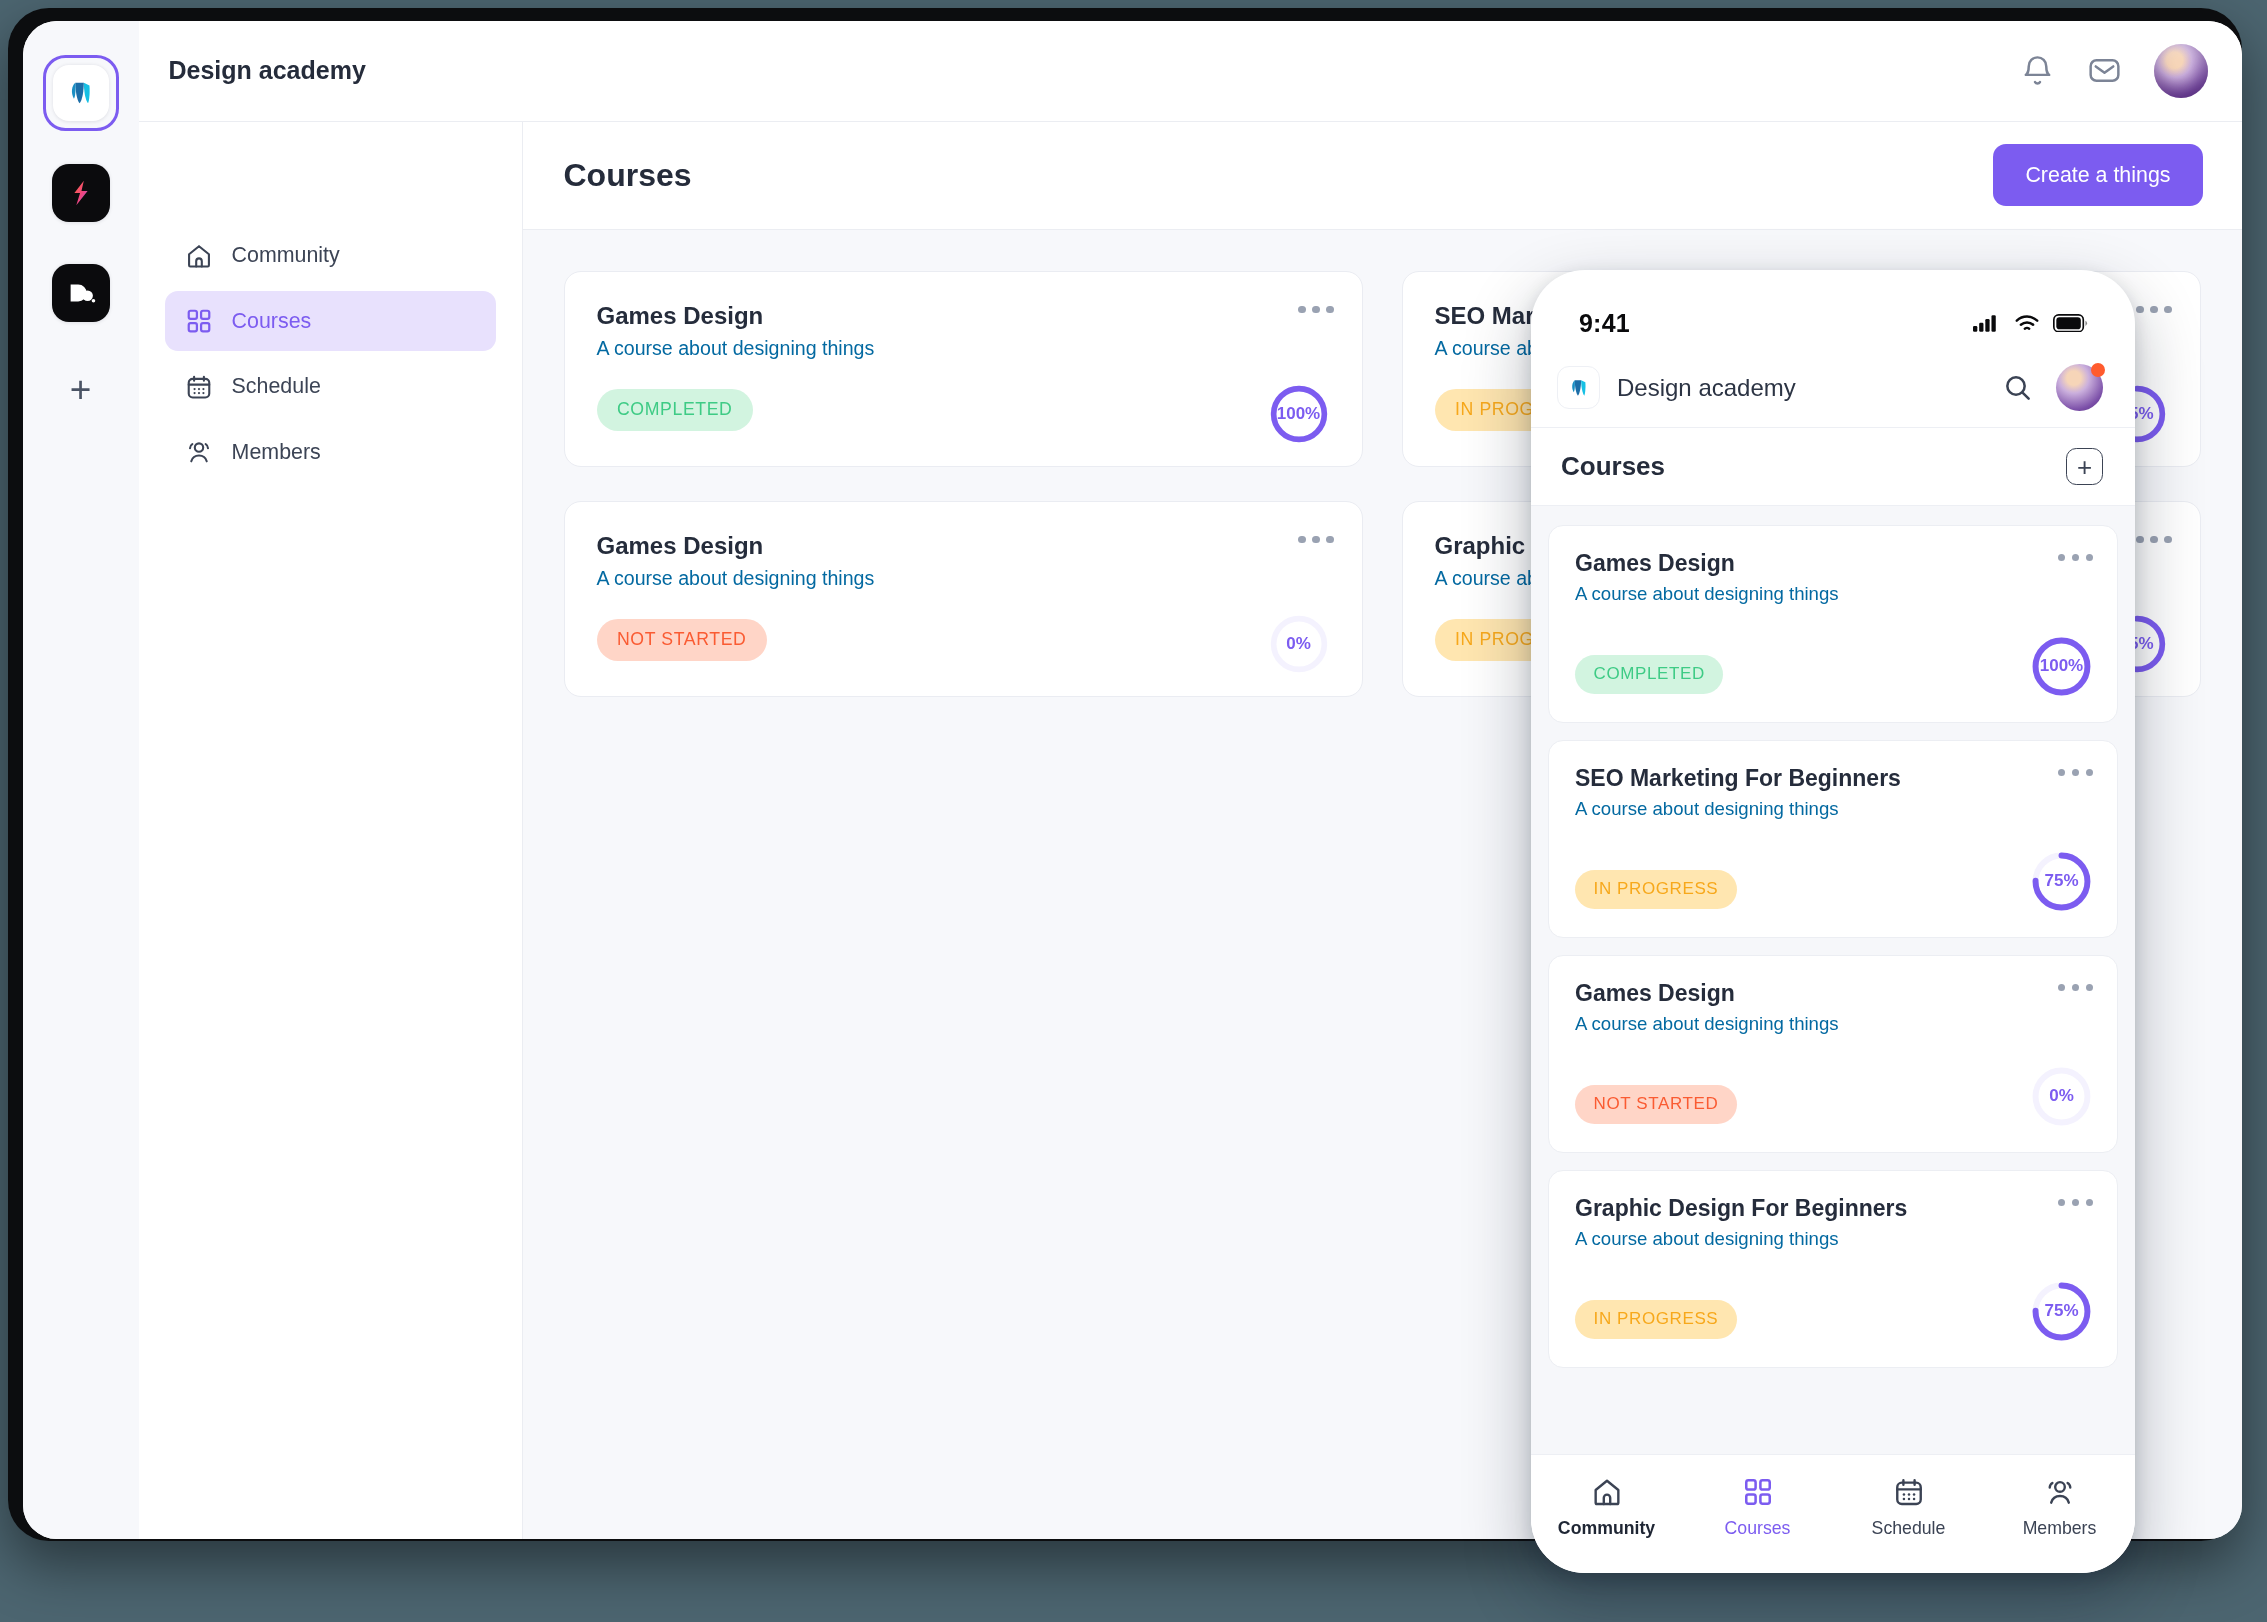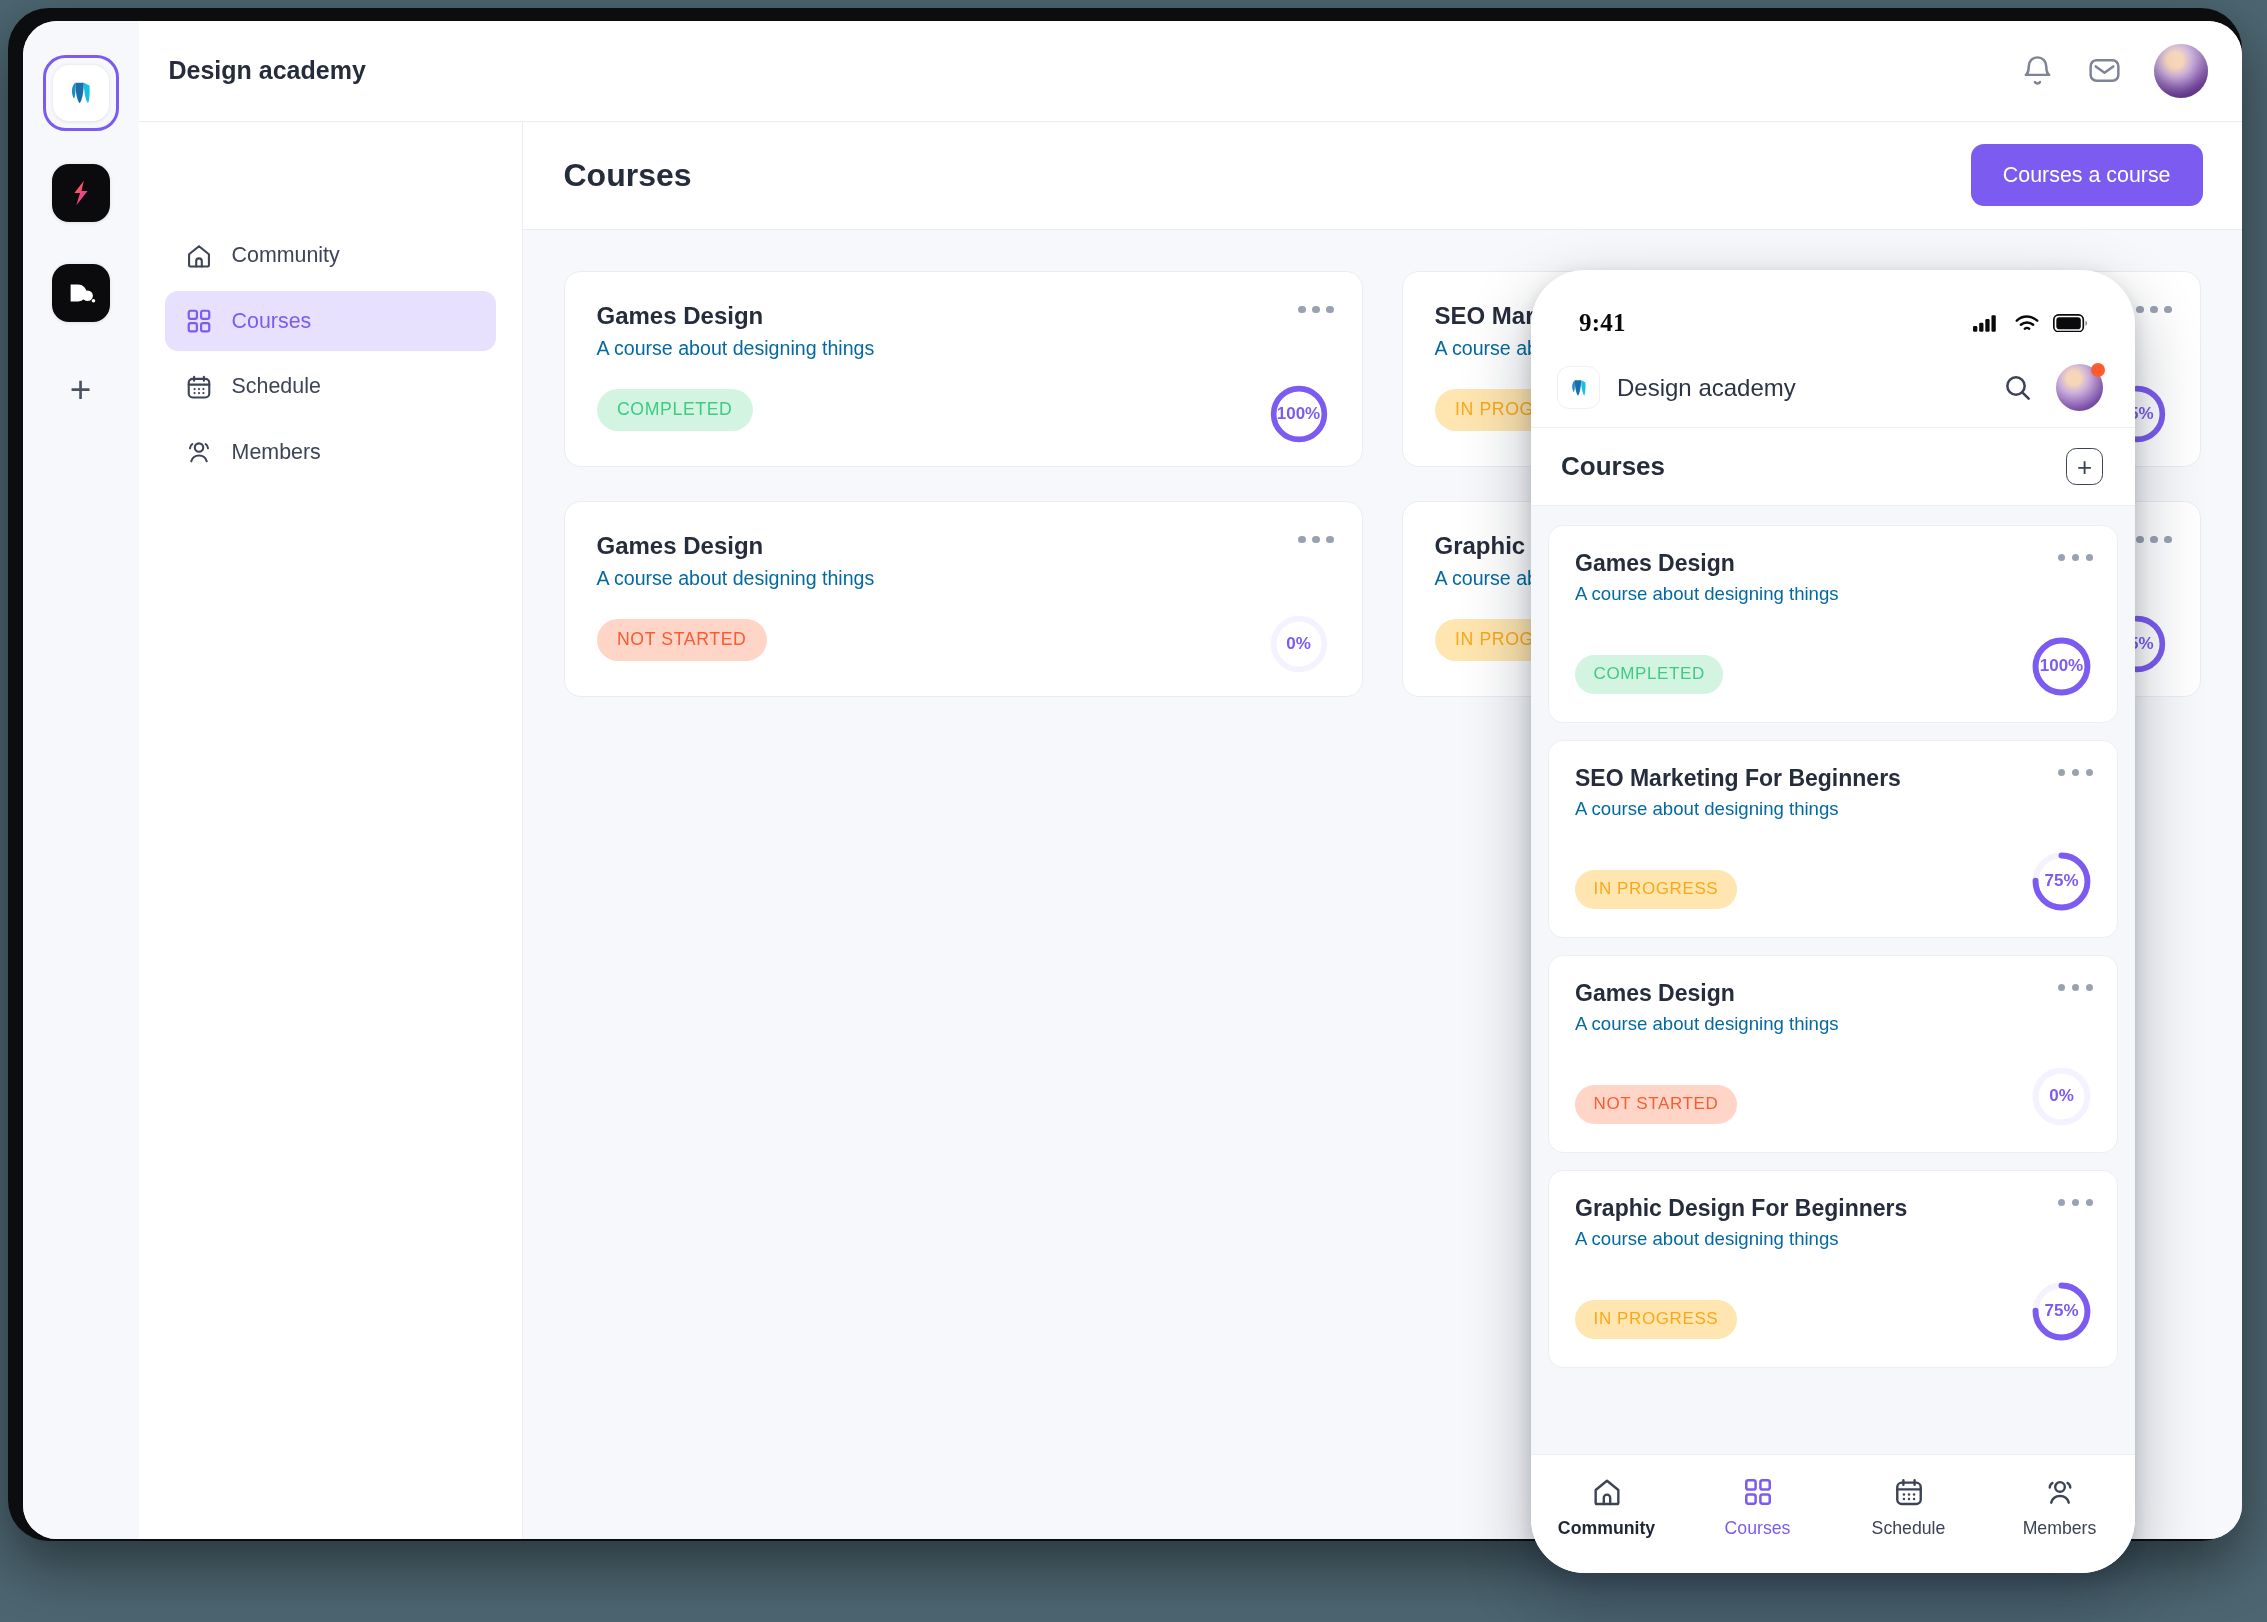--- a/index.html
+++ b/index.html
@@ -205,21 +205,20 @@
     background: #ffffff;
     border-radius: 54px;
     box-shadow: 0 28px 67px rgba(14,22,40,0.30), 0 5.6px 17px rgba(14,22,40,0.14);
     overflow: hidden;
     display: flex; flex-direction: column;
   }
   #phone-status {
     height: 78px; flex: 0 0 78px;
     display: flex; align-items: center;
     padding: 28px 47px 0 48px;
-    font-family: Liberation Serif, serif;
   }
   #phone-time { font-size: 25px; font-weight: 700; color: #0a0a0c; letter-spacing: 0.2px; }
   #phone-status-icons { margin-left: auto; display: flex; align-items: center; gap: 13px; }
   #phone-header {
     height: 80px; flex: 0 0 80px;
     display: flex; align-items: center;
     padding: 0 32px 0 26px;
     border-bottom: 0.9px solid #edeff4;
   }
   #phone-logo-tile {
@@ -397,21 +396,21 @@
               <path d="M5.4 20c.9-3.3 3.5-5 6.6-5s5.7 1.7 6.6 5"></path>
               <path d="M6.3 5.2C5 6 4.3 7.2 4.3 8.7M17.7 5.2c1.3.8 2 2 2 3.5"></path>
             </svg>
             <span>Members</span>
           </div>
         </div>
 
         <div id="content">
           <div id="content-head">
             <div id="page-title">Courses</div>
-            <button id="create-course-button">Courses a course</button>
+            <button id="create-course-button">Create a things</button>
           </div>
 
           <div id="course-grid">
 
             <div class="course-card">
               <div class="cc-title">Games Design</div>
               <div class="cc-desc">A course about designing things</div>
               <div class="cc-dots">
                   <i></i>
                   <i></i>

